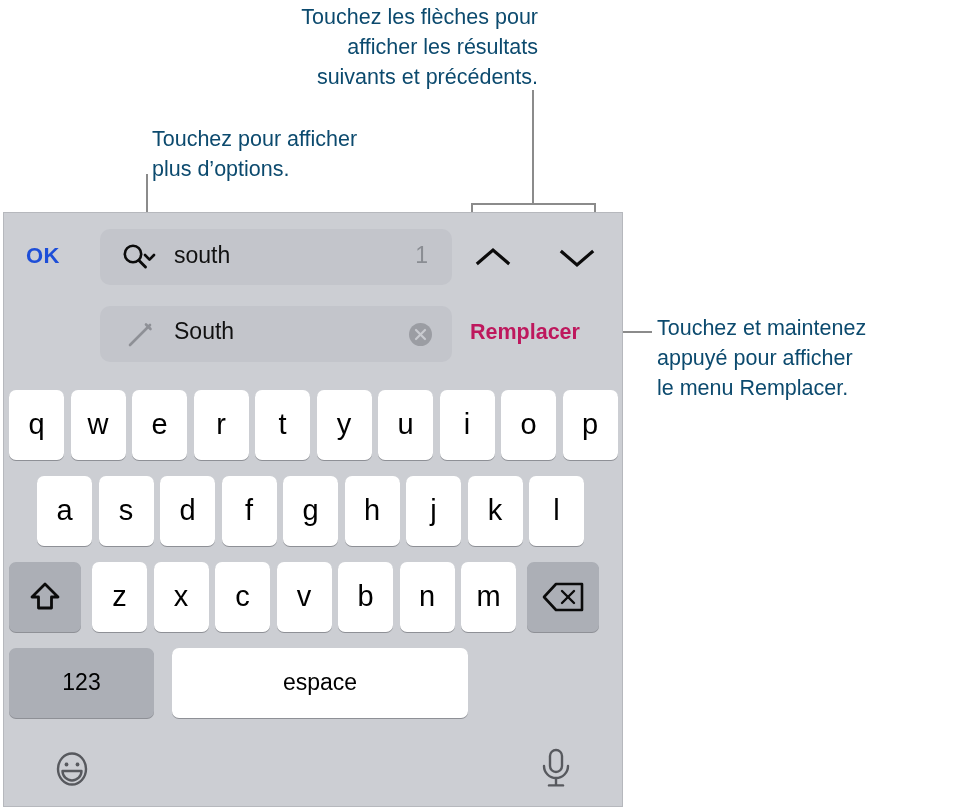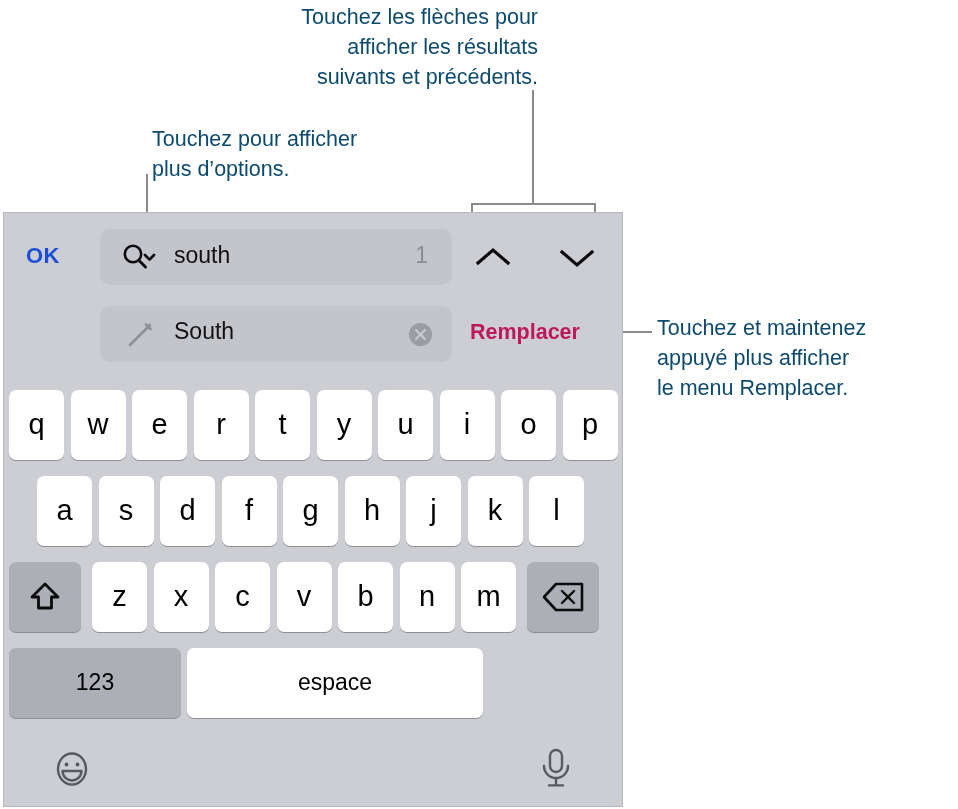--- a/index.html
+++ b/index.html
@@ -235,22 +235,22 @@
   #row-3 .key-letter { width: 55px; margin-right: 6.5px; }
 
   .key.modifier {
     background: #acafb6;
     box-shadow: 0 1px 0 #8e9096;
   }
   #shift-key { width: 72px; margin-right: 11px; }
   #delete-key { width: 72px; margin-left: 4px; }
 
   #num-key {
-    width: 172px;
-    margin-right: 6px;
+    width: 145px;
+    margin-right: 18px;
     font-size: 23px;
   }
   #space-key {
     width: 296px;
     margin-right: 16px;
     font-size: 23px;
   }
   #next-key {
     width: 148px;
     font-size: 23px;
@@ -282,21 +282,21 @@
 </style>
 </head>
 <body>
 
 <div class="callout" id="callout-arrows">Touchez les flèches pour
 afficher les résultats
 suivants et précédents.</div>
 <div class="callout" id="callout-options">Touchez pour afficher
 plus d’options.</div>
 <div class="callout" id="callout-replace">Touchez et maintenez
-appuyé plus afficher
+appuyé pour afficher
 le menu Remplacer.</div>
 
 <div class="leader" id="leader-options-vert"></div>
 <div class="leader" id="leader-arrows-vert"></div>
 <div class="leader" id="leader-arrows-bar"></div>
 <div class="leader" id="leader-arrows-leg-left"></div>
 <div class="leader" id="leader-arrows-leg-right"></div>
 <div class="leader" id="leader-replace-horiz"></div>
 
 <div id="keyboard-panel">

